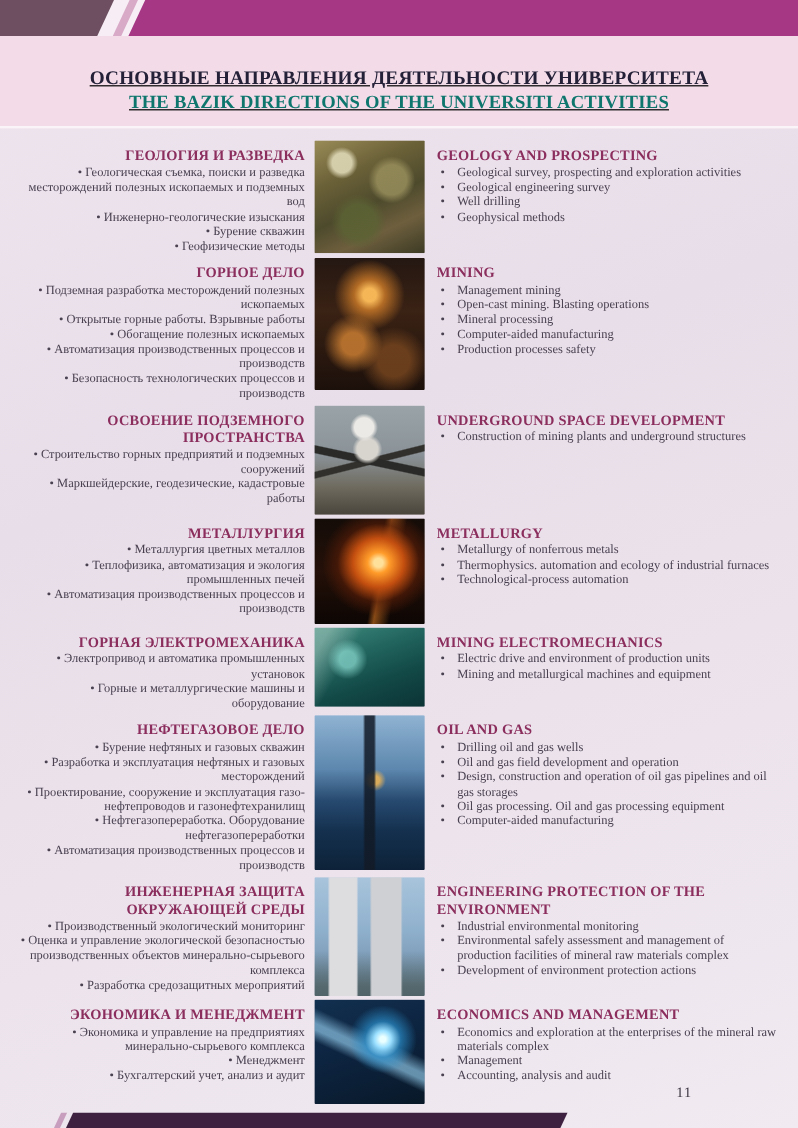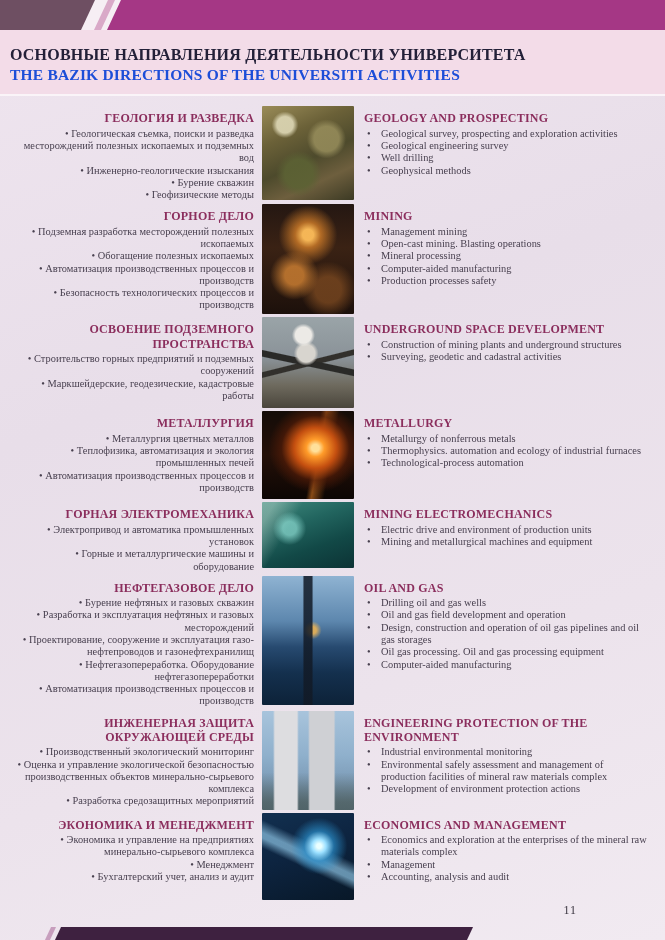--- a/index.html
+++ b/index.html
@@ -5,23 +5,23 @@
   html,body{margin:0;padding:0;}
   body{font-family:"Liberation Serif","DejaVu Serif",serif;}
   .page{position:relative;width:665px;height:940px;overflow:hidden;
         background:linear-gradient(160deg,#efe5ef 0%,#e8dee9 38%,#ece3ec 70%,#f1eaf1 100%);}
   
   .topband{position:relative;height:30px;background:#f6eef4;overflow:hidden;}
   .tb-dark{position:absolute;top:0;bottom:0;left:-30px;width:118px;background:#6e4f62;transform:skewX(-25deg);}
   .tb-sliver{position:absolute;top:0;bottom:0;left:101px;width:7px;background:#d9a9c8;transform:skewX(-25deg);}
   .tb-magenta{position:absolute;top:0;bottom:0;left:114px;right:-40px;background:#a53785;transform:skewX(-25deg);}
   
-  .titlebar{background:#f3dce8;padding:15px 10px 10px;text-align:left;border-bottom:2px solid #faf4f8;}
+  .titlebar{background:#f3dce8;padding:26px 10px 10px;text-align:center;border-bottom:2px solid #faf4f8;text-decoration:underline;}
   .title-ru{font-size:16px;font-weight:bold;color:#232038;letter-spacing:.2px;line-height:1.25;}
-  .title-en{font-size:15.5px;font-weight:bold;color:#1d4ed8;letter-spacing:.2px;line-height:1.25;}
+  .title-en{font-size:15.5px;font-weight:bold;color:#0f766e;letter-spacing:.2px;line-height:1.25;}
   
   main{padding:10px 14px 0 14px;}
   .row{display:grid;grid-template-columns:246px 96px 1fr;column-gap:0;margin-bottom:3px;}
   .ru{text-align:right;padding-top:5px;padding-right:6px;}
   .en{padding-top:5px;padding-left:8px;}
   h3{margin:0 0 2px;font-size:12px;font-weight:bold;color:#8b2e5d;letter-spacing:.2px;line-height:1.2;}
   ul{margin:0;padding:0;list-style:none;font-size:10.4px;color:#494150;line-height:1.18;}
   .ru-list li::before{content:"• ";}
   .en-list li{padding-left:17px;position:relative;}
   .en-list li::before{content:"•";position:absolute;left:3px;}
@@ -110,20 +110,21 @@
             <li>Geophysical methods</li>
           </ul>
       </div>
     </div>
 
     <div class="row">
       <div class="ru">
         <h3 class="ru-title">ГОРНОЕ ДЕЛО</h3>
         <ul class="ru-list">
             <li>Подземная разработка месторождений полезных ископаемых</li>
+            <li>Открытые горные работы. Взрывные работы</li>
             <li>Обогащение полезных ископаемых</li>
             <li>Автоматизация производственных процессов и производств</li>
             <li>Безопасность технологических процессов и производств</li>
           </ul>
       </div>
       <div class="photo-cell">
         <div class="photo photo-mining" title="underground mining machinery with orange lights"></div>
       </div>
       <div class="en">
         <h3 class="en-title">MINING</h3>
@@ -145,21 +146,20 @@
             <li>Маркшейдерские, геодезические, кадастровые работы</li>
           </ul>
       </div>
       <div class="photo-cell">
         <div class="photo photo-underground" title="surveyor in white helmet with theodolite"></div>
       </div>
       <div class="en">
         <h3 class="en-title">UNDERGROUND SPACE DEVELOPMENT</h3>
         <ul class="en-list">
             <li>Construction of mining plants and underground structures</li>
-            <li>Surveying, geodetic and cadastral activities</li>
           </ul>
       </div>
     </div>
 
     <div class="row">
       <div class="ru">
         <h3 class="ru-title">МЕТАЛЛУРГИЯ</h3>
         <ul class="ru-list">
             <li>Металлургия цветных металлов</li>
             <li>Теплофизика, автоматизация и экология промышленных печей</li>

